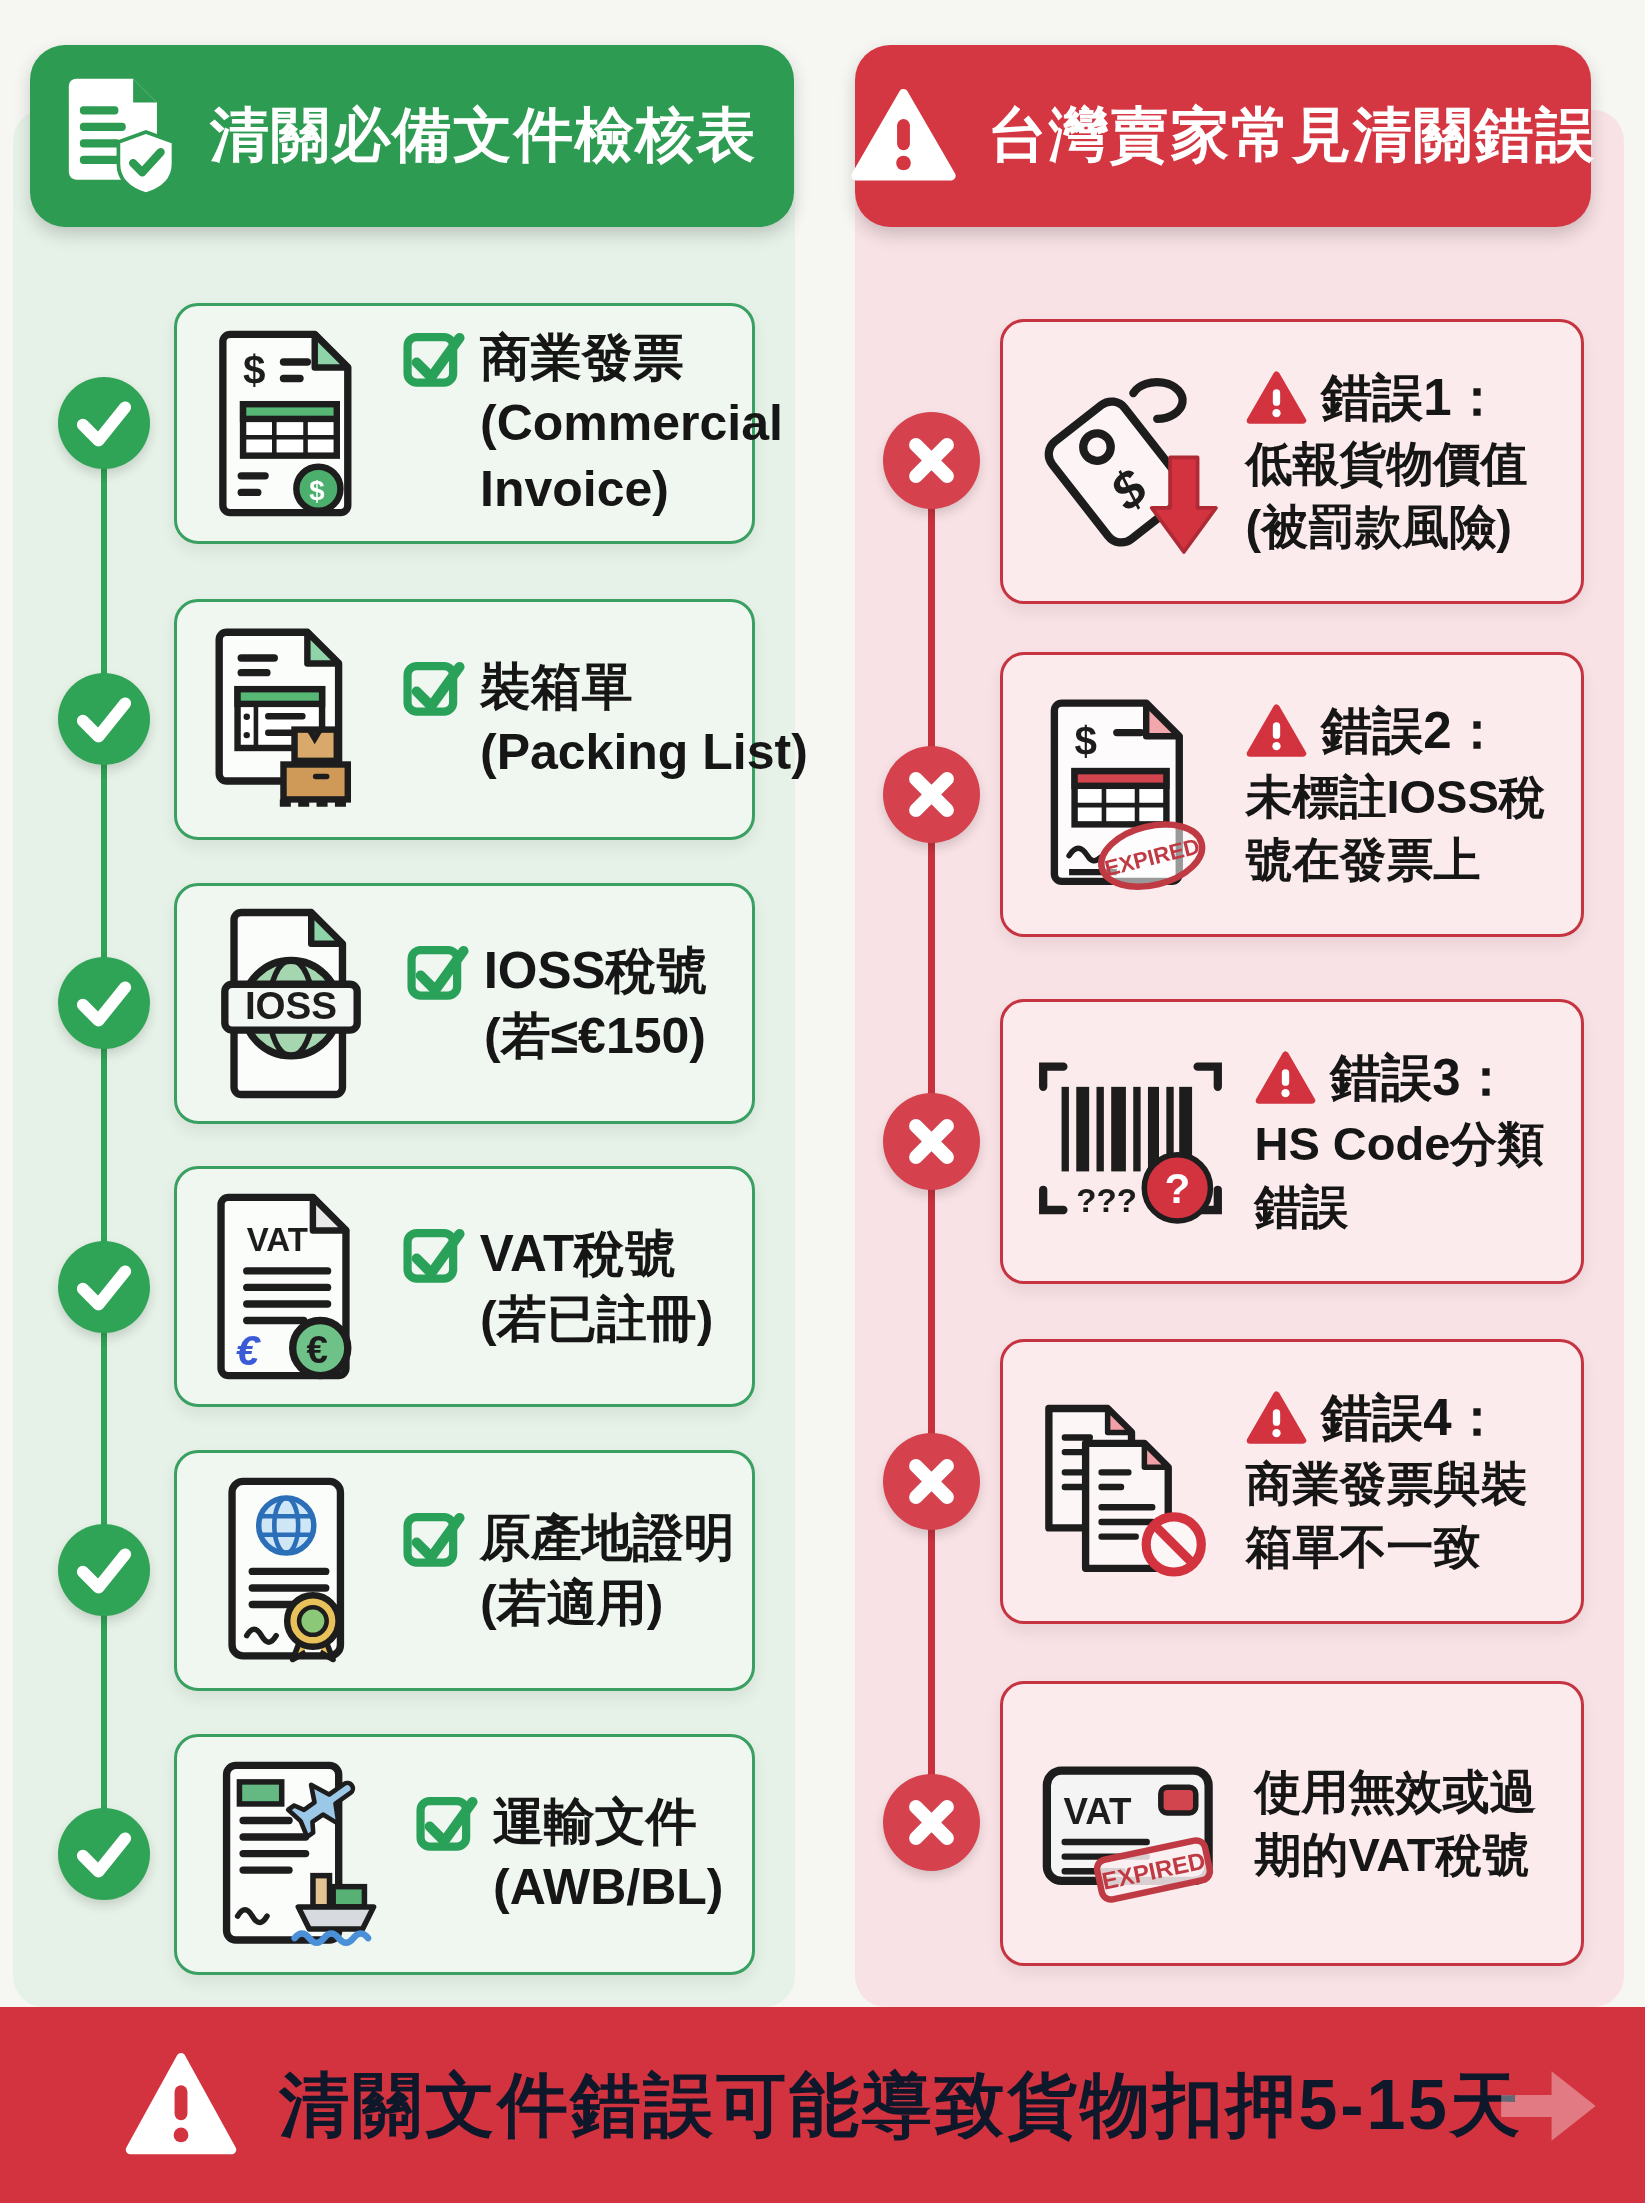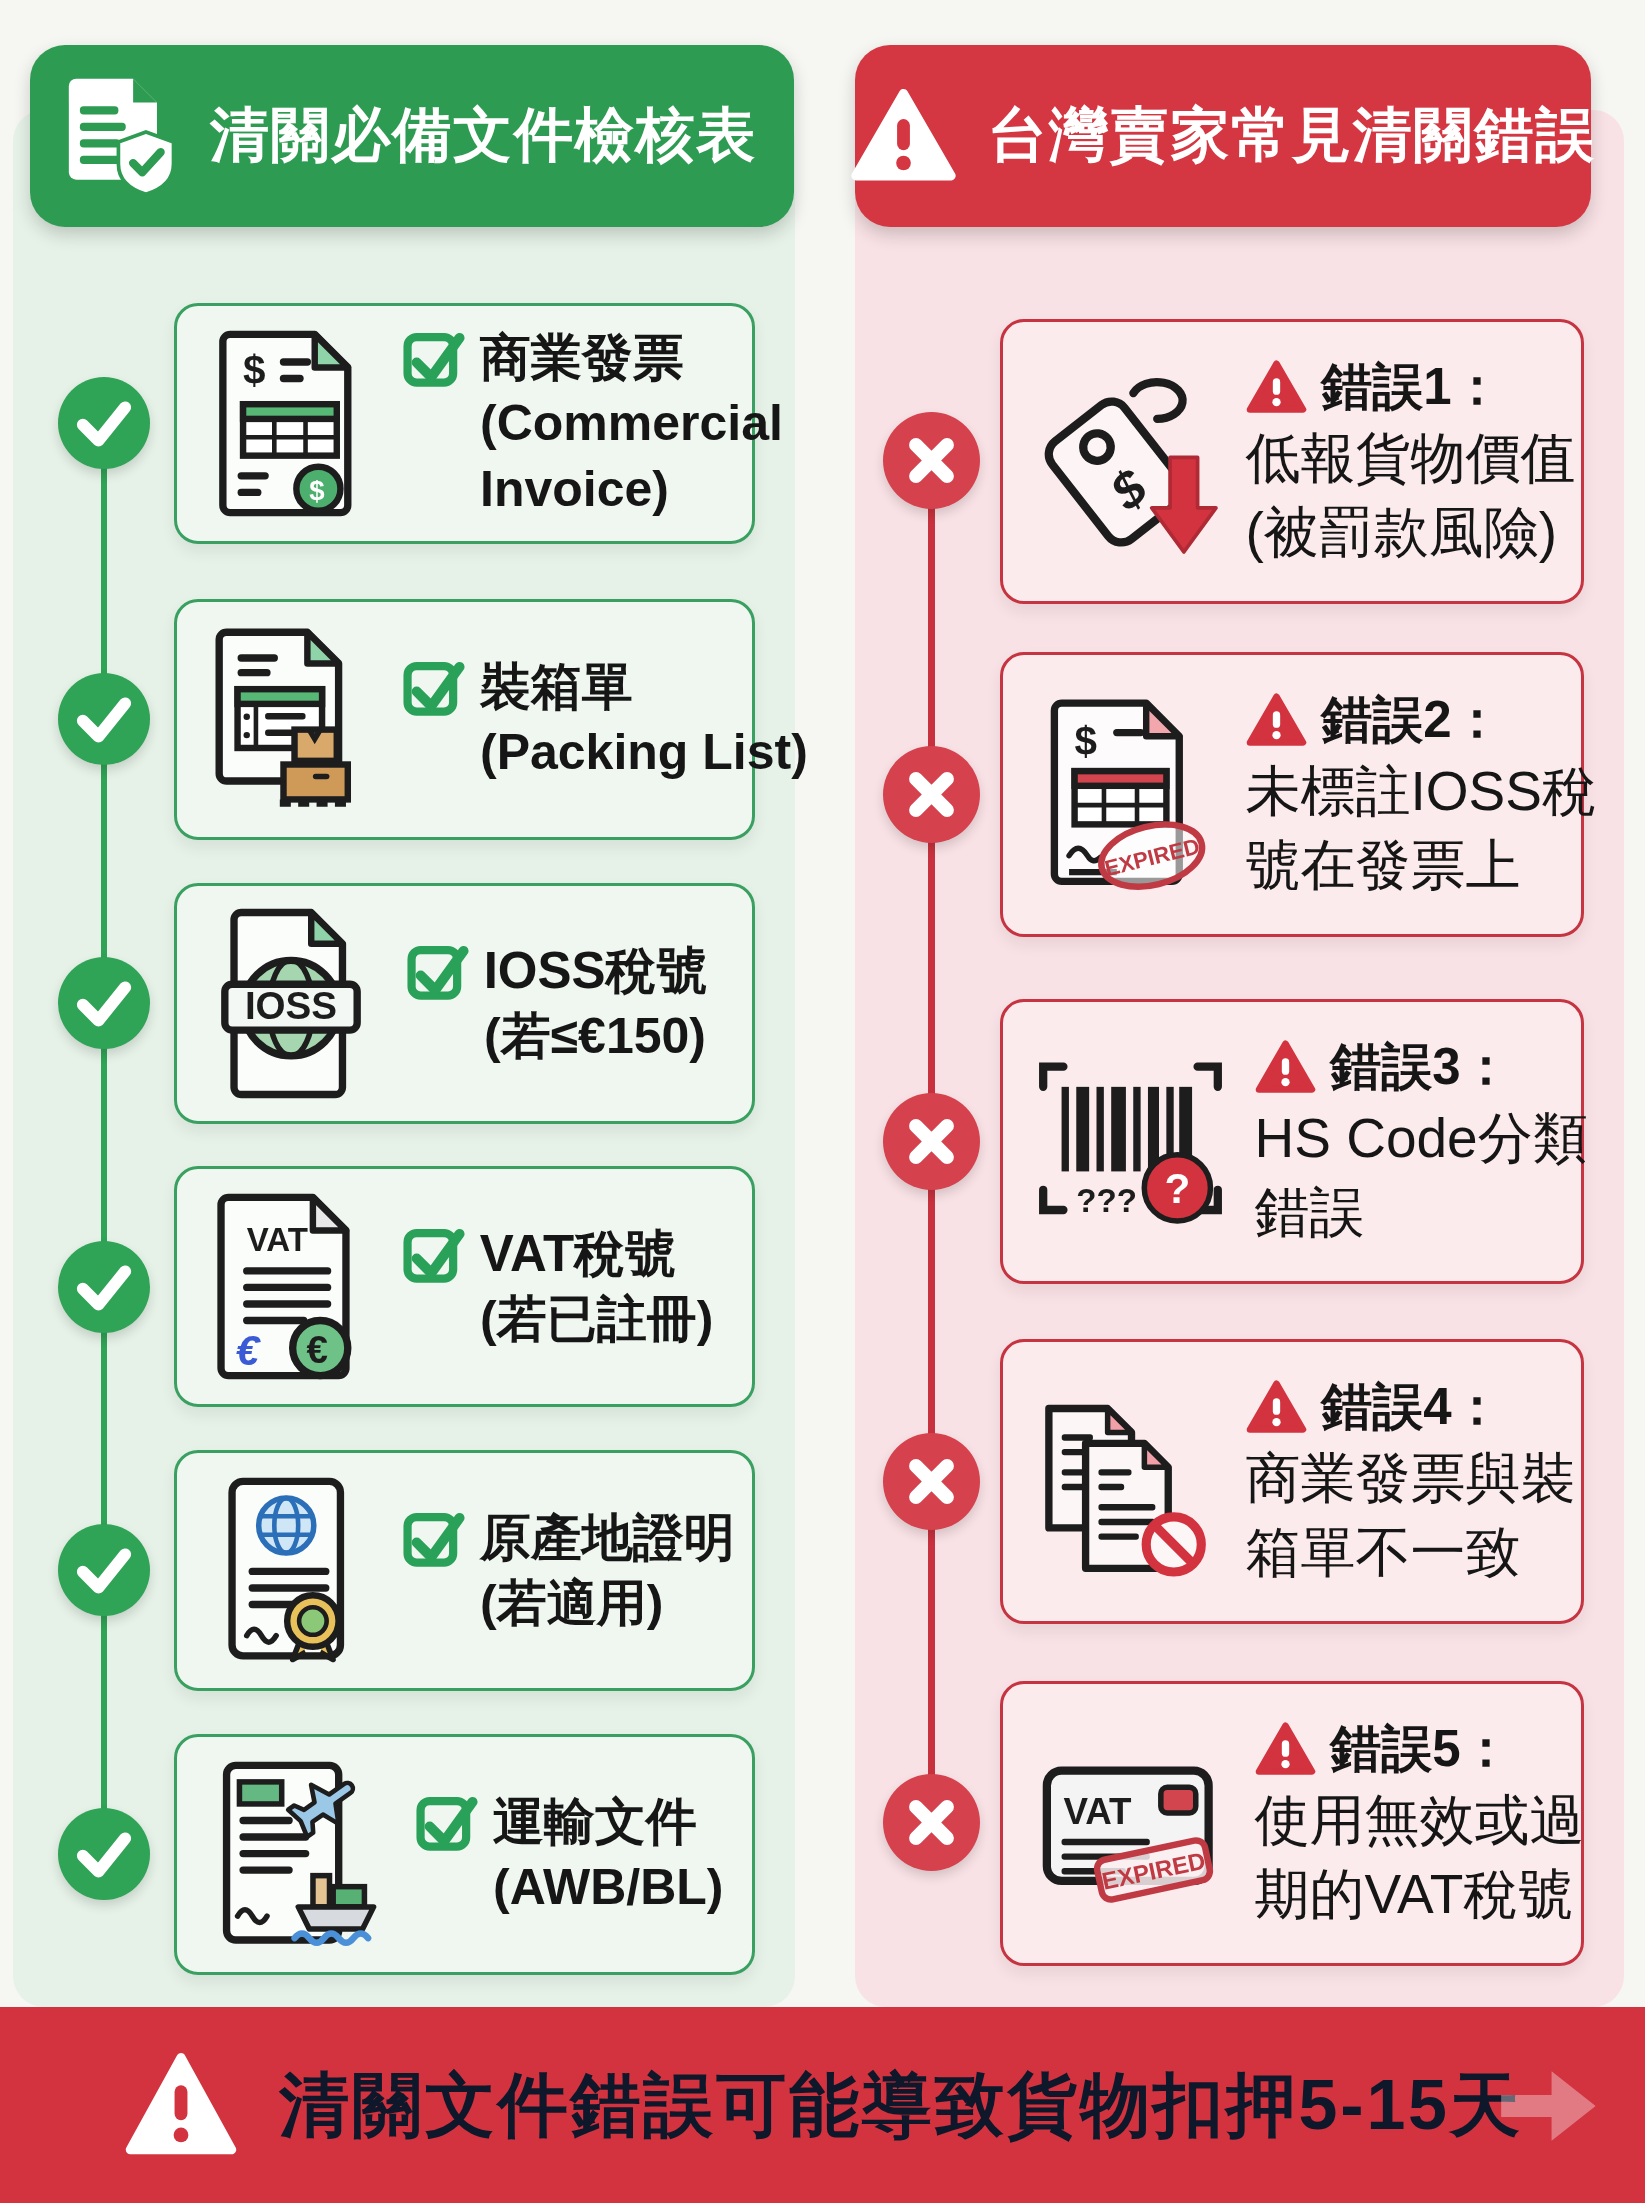--- a/index.html
+++ b/index.html
@@ -31,21 +31,21 @@
   .card-g{left:174px;width:581px;height:241px;background:#eff7f0;border:3.7px solid #3aa061;
           padding:0 13px 0 33px;gap:35px;}
   .card-r{left:1000px;width:584px;height:285px;background:#fbebed;border:3.7px solid #c53440;
           padding:0 11px 0 31px;gap:27.5px;}
   .card .icon-slot{flex:0 0 auto;display:flex;align-items:center;justify-content:center;}
   .txt-col{display:flex;flex-direction:column;justify-content:center;}
   .title-row{display:flex;align-items:center;gap:14.7px;}
   .card-g .title{font-size:51px;font-weight:800;line-height:1.25;white-space:nowrap;}
   .card-g .sub{font-size:50px;font-weight:800;line-height:1.32;padding-left:77px;white-space:nowrap;}
   .card-r .label{font-size:51px;font-weight:800;white-space:nowrap;}
-  .card-r .line{font-size:55px;font-weight:400;line-height:1.34;white-space:nowrap;}
+  .card-r .line{font-size:47px;font-weight:700;line-height:1.34;white-space:nowrap;}
   
   .banner{position:absolute;left:0;top:2007px;width:1646px;height:197px;background:#d2333f;z-index:5;
           display:flex;align-items:center;justify-content:center;gap:40px;}
   .banner .banner-text{font-size:70px;font-weight:800;color:#0f172a;letter-spacing:2.8px;white-space:nowrap;}
   .banner .arrow{position:absolute;right:44px;top:50%;transform:translateY(-50%);opacity:.35;}
   svg{display:block;}
   svg text{font-family:"Liberation Sans","DejaVu Sans",sans-serif;}
 </style>
 </head>
 <body>
@@ -469,30 +469,20 @@
         <rect x="30" y="116" width="96" height="7" rx="3" fill="#1d1d1d"></rect>
         <rect x="30" y="132" width="96" height="7" rx="3" fill="#1d1d1d"></rect>
         <rect x="30" y="148" width="70" height="7" rx="3" fill="#1d1d1d"></rect>
         <g transform="rotate(-12 130 150)">
           <rect x="70" y="128" width="120" height="44" rx="10" fill="rgba(252,238,240,.85)" stroke="#c03a44" stroke-width="7"></rect>
           <text x="130" y="160" font-size="26" font-weight="bold" fill="#c03a44" text-anchor="middle">EXPIRED</text>
         </g>
       </svg>
     </span>
     <div class="txt-col">
-      <div class="title-row">
-        <span>
-          <svg width="61" height="55" viewBox="0 0 66 60">
-              <path d="M33 4 L62 54 H4 Z" fill="#d2333f" stroke="#d2333f" stroke-width="7" stroke-linejoin="round"></path>
-              <rect x="29" y="20" width="8" height="18" rx="4" fill="#ffffff"></rect>
-              <circle cx="33" cy="46" r="4.5" fill="#ffffff"></circle>
-            </svg>
-        </span>
-        <span class="label">錯誤5：</span>
-      </div>
       <div class="line">使用無效或過</div>
       <div class="line">期的VAT稅號</div>
     </div>
   </div>
 
   <div class="banner">
     <span>
       <svg width="116" height="107" viewBox="0 0 126 116">
         <path d="M63 6 L118 106 H8 Z" fill="#ffffff" stroke="#ffffff" stroke-width="10" stroke-linejoin="round"></path>
         <rect x="56" y="36" width="14" height="38" rx="7" fill="#d2333f"></rect>

